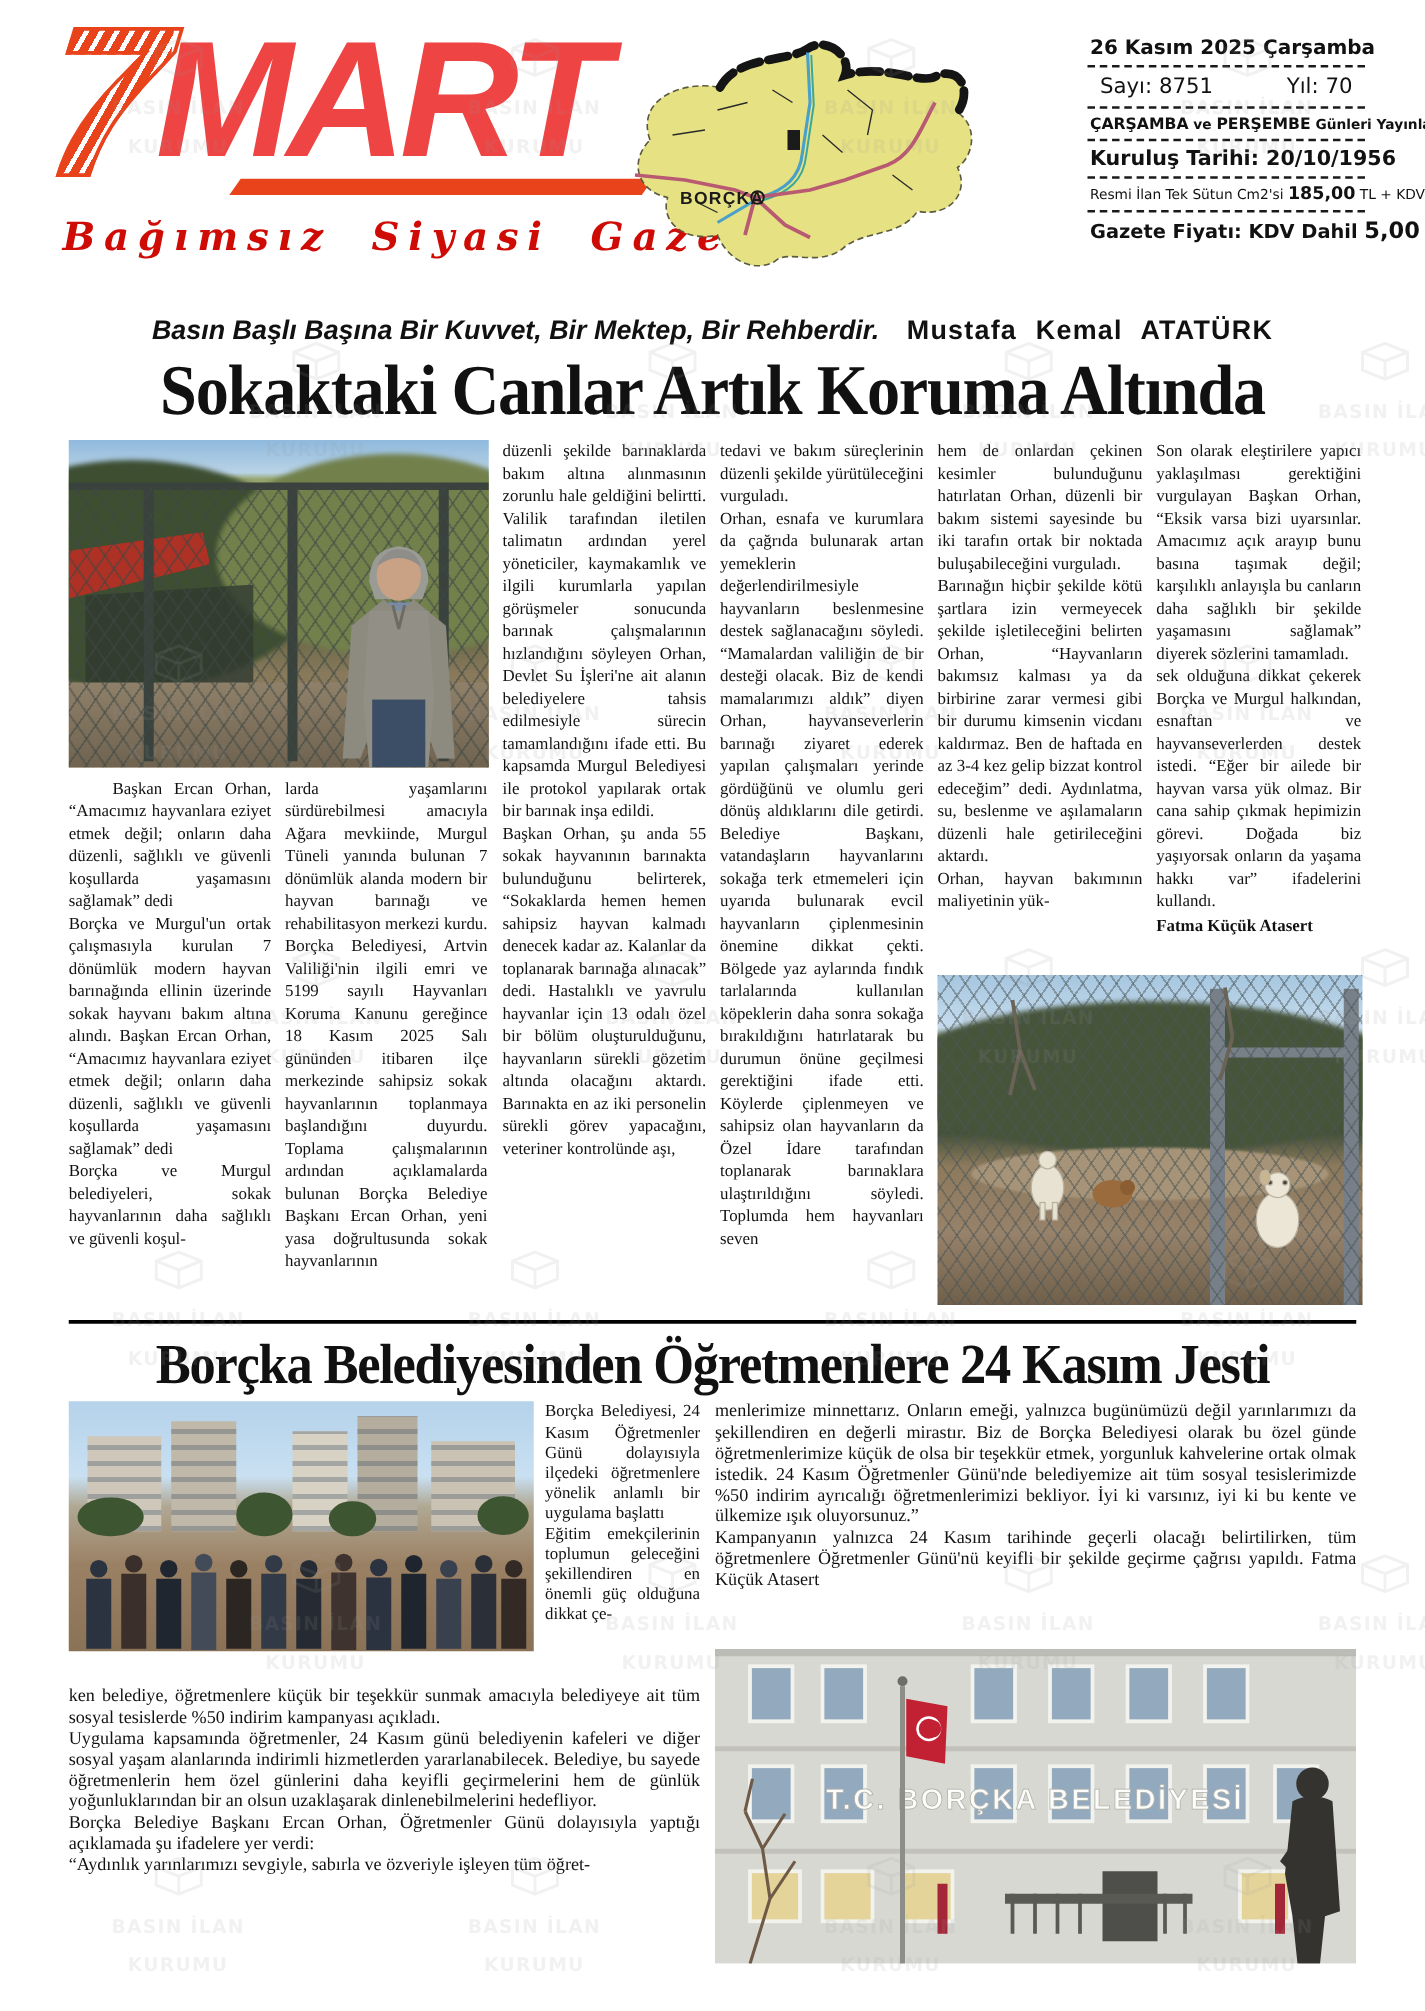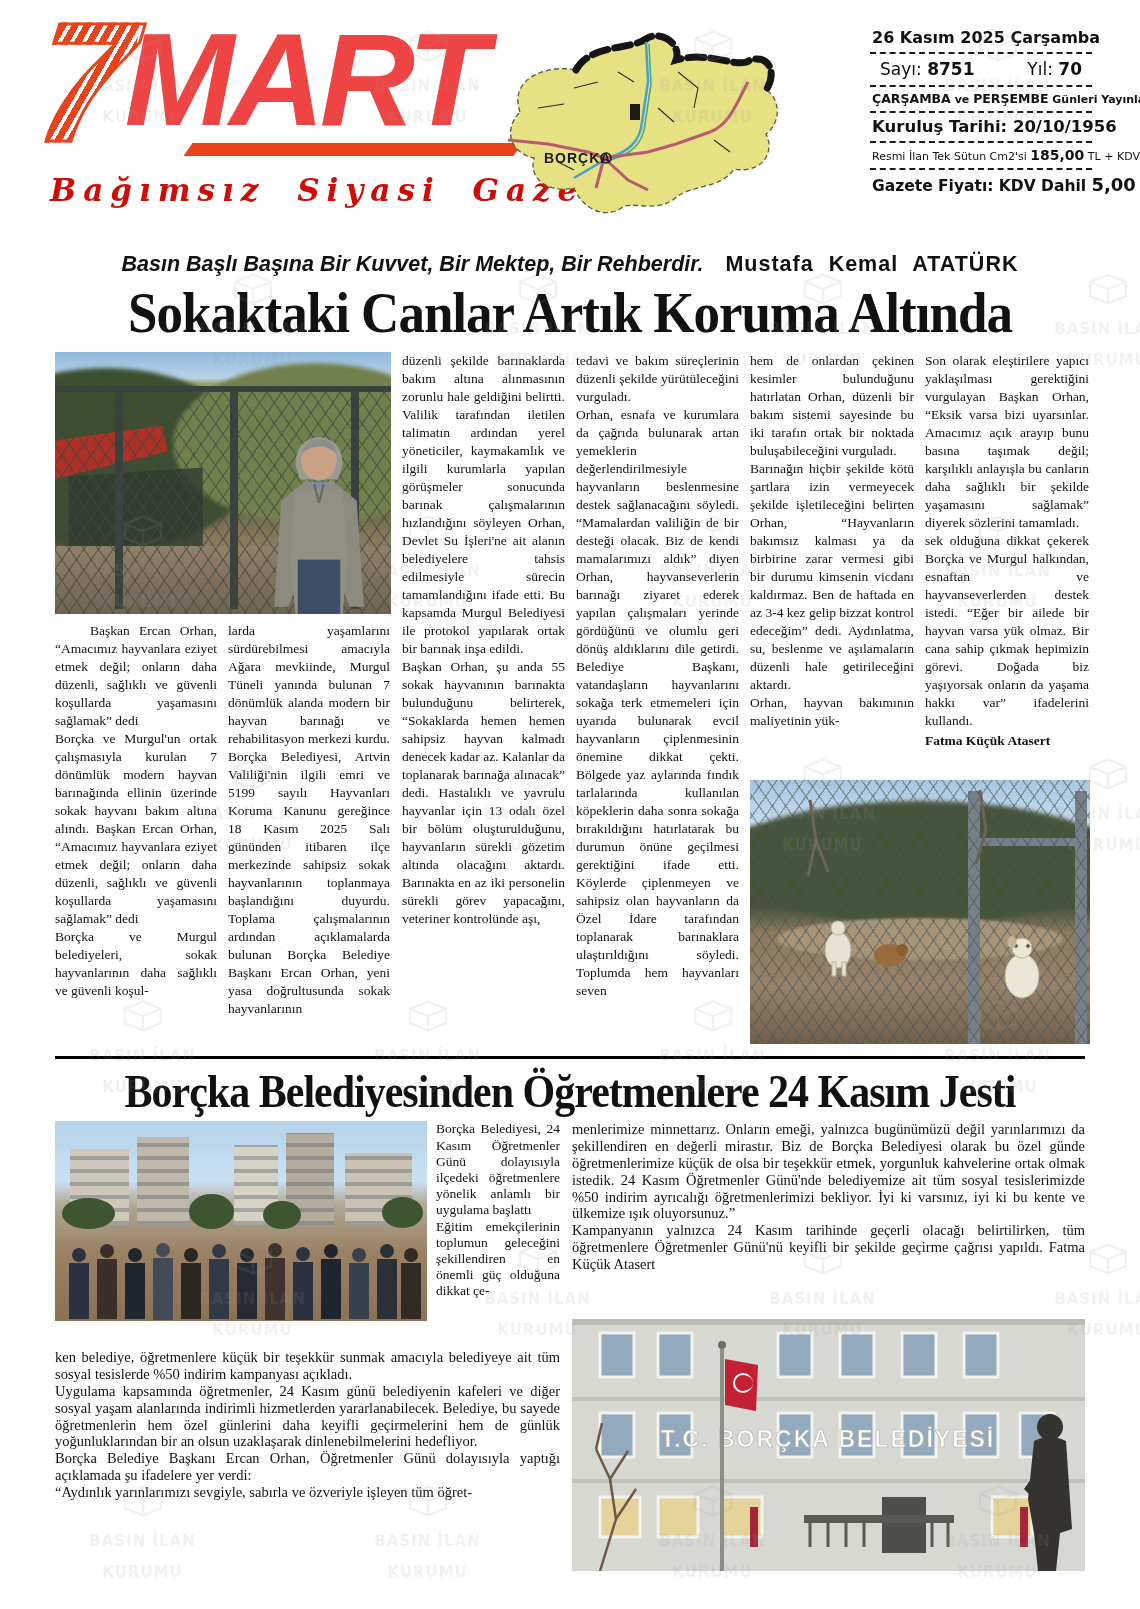--- a/index.html
+++ b/index.html
@@ -25,21 +25,21 @@
   .logo-underline{width:330px;height:13px;background:#e8431b;transform:skewX(-35deg);
                   margin:-16px 0 0 150px;}
   .tagline{font:italic 700 31px/1.2 "DejaVu Serif",serif;color:#cf0b06;letter-spacing:7px;
            word-spacing:14px;margin:16px 0 0 12px;white-space:nowrap;}
   .map{position:absolute;left:478px;top:12px;width:332px;height:218px;}
   .info{position:absolute;left:828px;top:24px;width:264px;font-family:"DejaVu Sans",sans-serif;}
   .info .row{padding:4px 2px 5px;border-bottom:2.5px dashed #1a1a1a;text-align:left;white-space:nowrap;margin-left:42px;}
   .info .row:last-child{border-bottom:none;}
   .r-date{font-weight:bold;font-size:16px;}
   .r-issue{font-size:17px;display:flex;justify-content:space-between;padding:5px 10px 6px !important;}
-  .r-issue b{font-weight:700;}
+  .r-issue b{font-weight:400;}
   .r-days{font-size:11px;font-weight:bold;}
   .r-days .d{font-weight:900;font-size:12.5px;}
   .r-founded{font-weight:bold;font-size:16.5px;}
   .r-ad{font-size:11px;font-weight:normal;}
   .r-ad b{font-size:14px;}
   .r-price{font-weight:bold;font-size:15.5px;}
   .r-price b{font-size:18px;}
   
   .motto{margin:14px 60px 0;display:flex;justify-content:center;gap:22px;white-space:nowrap;
          font-family:"Liberation Sans",sans-serif;font-size:21.5px;font-weight:bold;}

